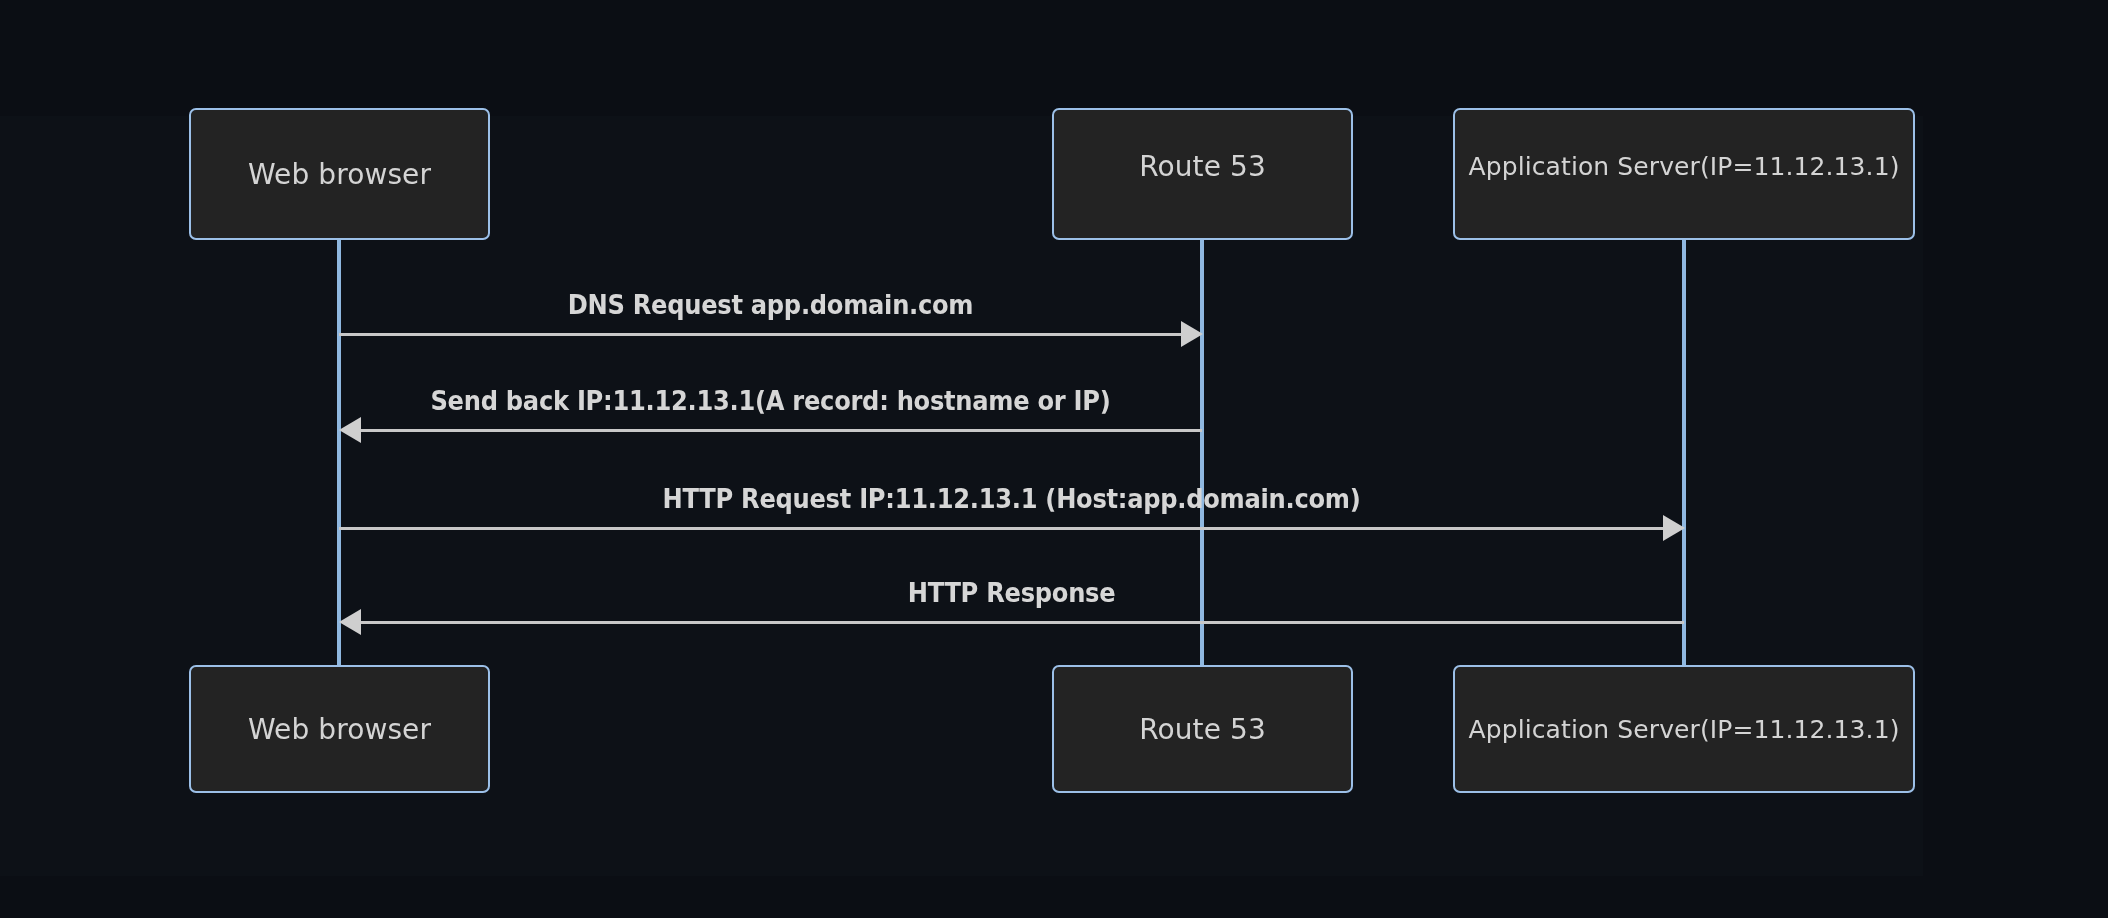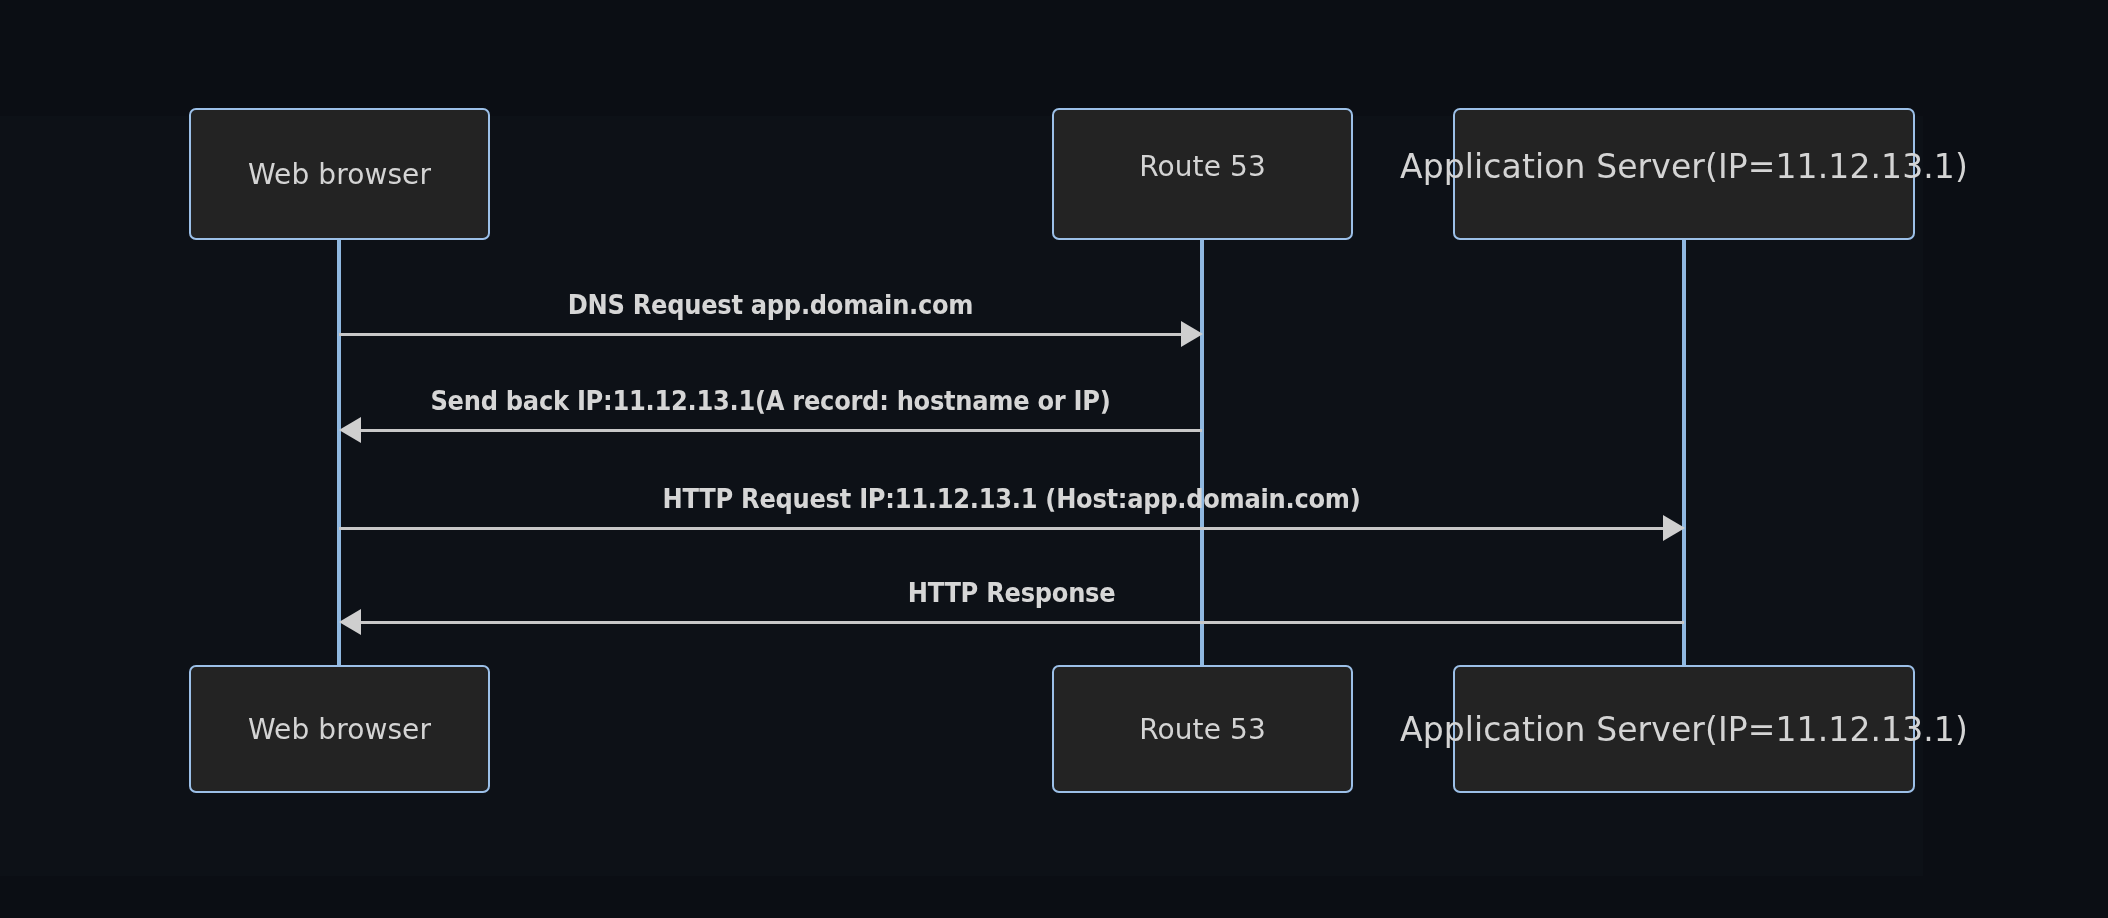--- a/index.html
+++ b/index.html
@@ -51,21 +51,21 @@
   .actor-label {
     color: #d4d4d4;
     font-family: "DejaVu Sans", "Liberation Sans", sans-serif;
     font-size: 28px;
     font-weight: 400;
     letter-spacing: 0.1px;
     white-space: nowrap;
     text-align: center;
   }
   .actor-label.small {
-    font-size: 33px;
+    font-size: 25px;
   }
   
   .nudge-up { position: relative; top: -8px; }
 
   
   .lifeline {
     position: absolute;
     width: 4px;
     background: #8fb8e0;
     z-index: 1;

